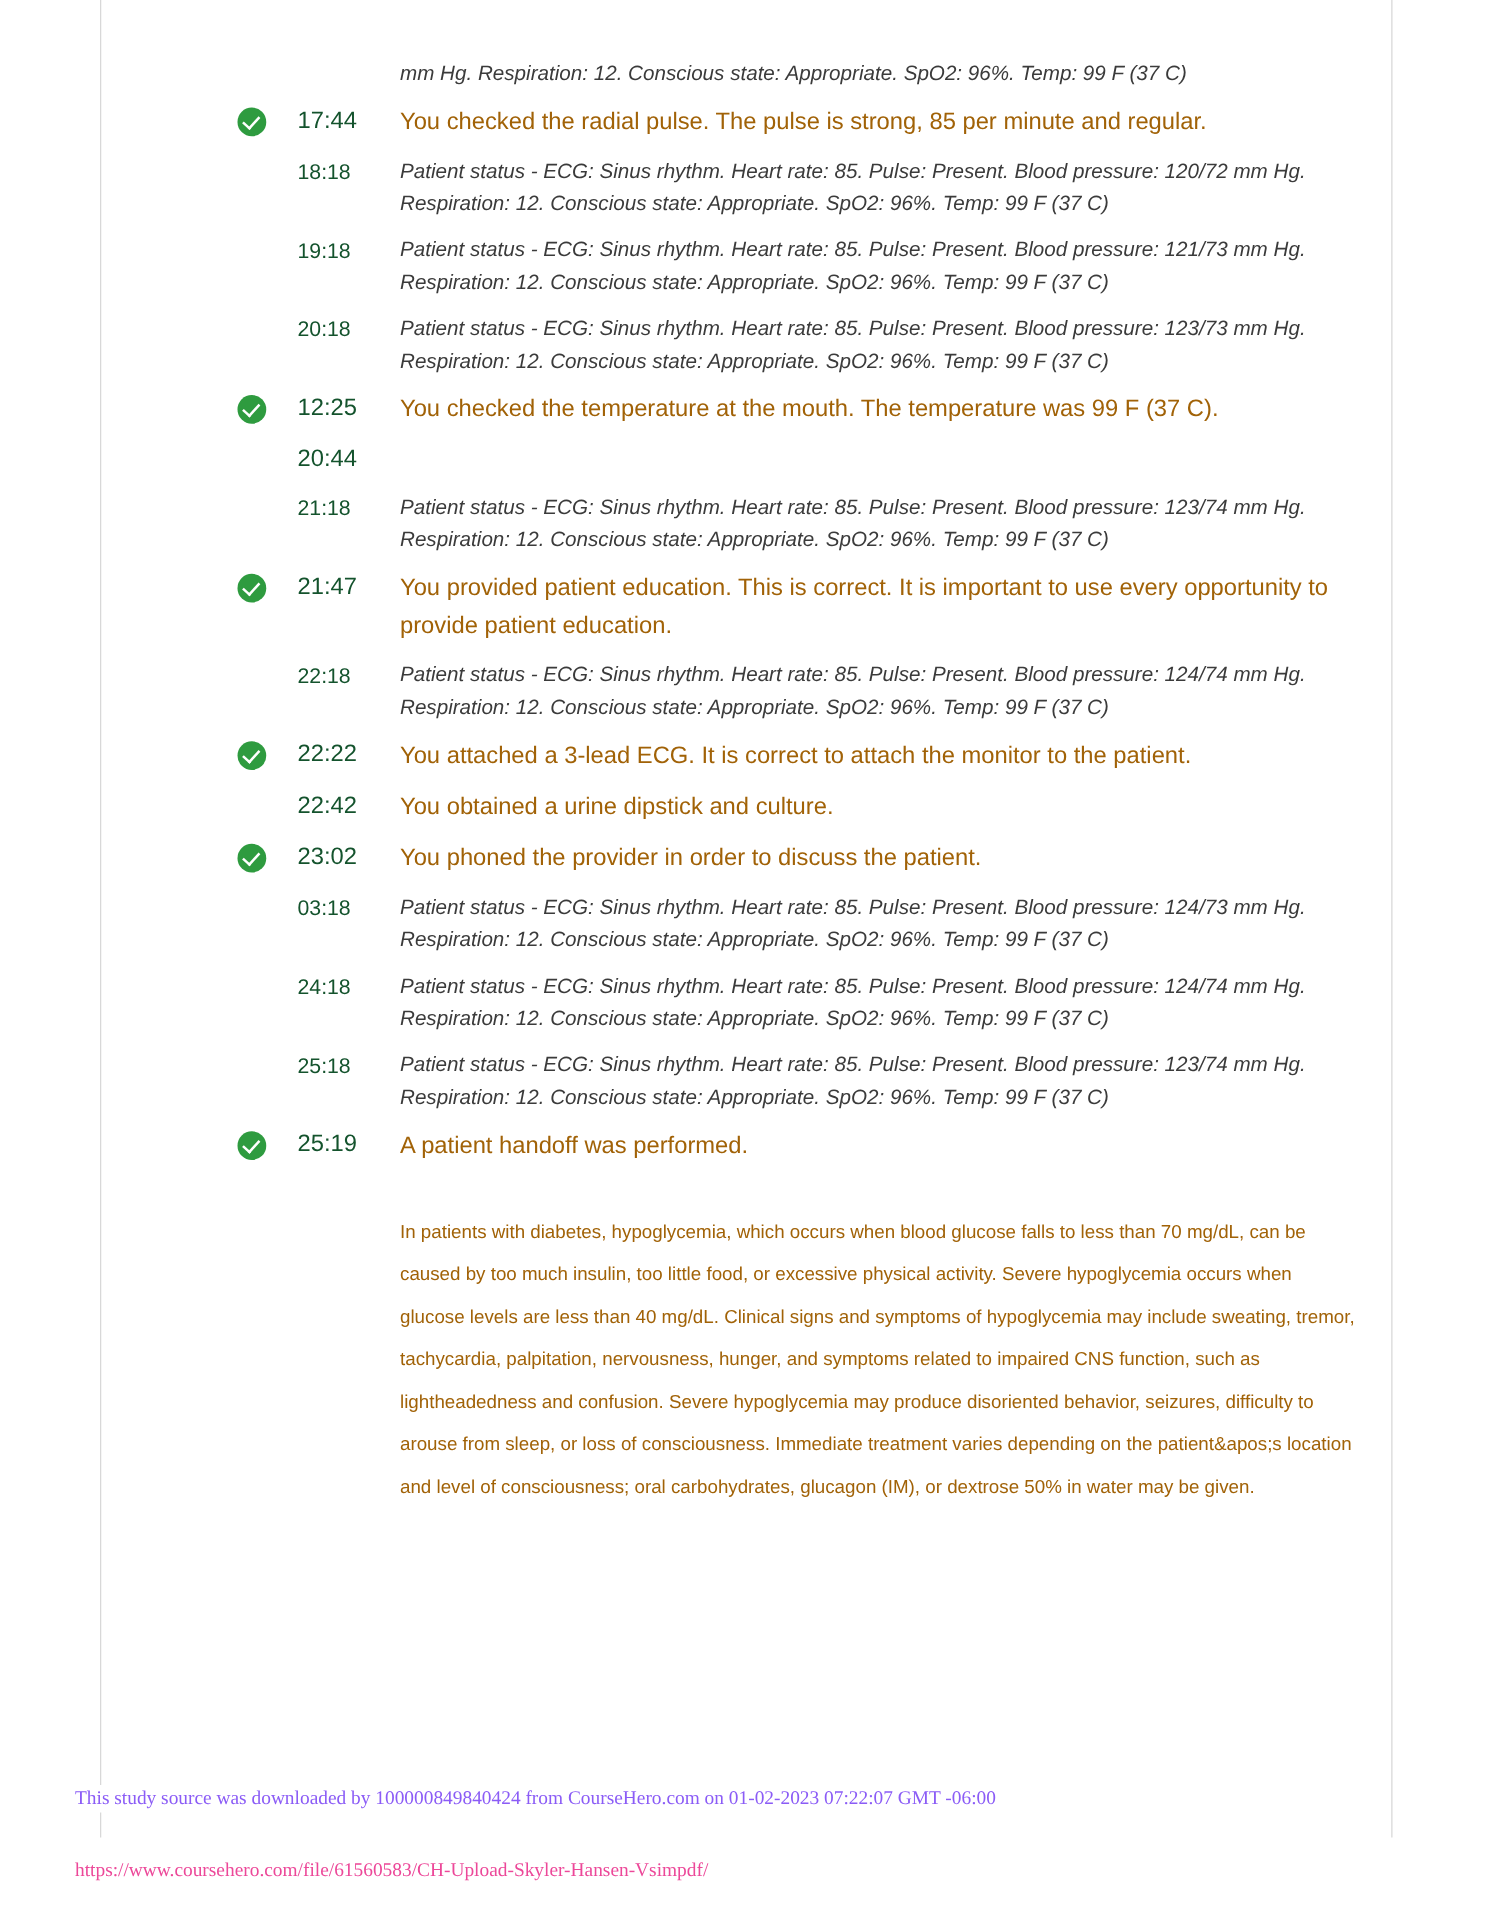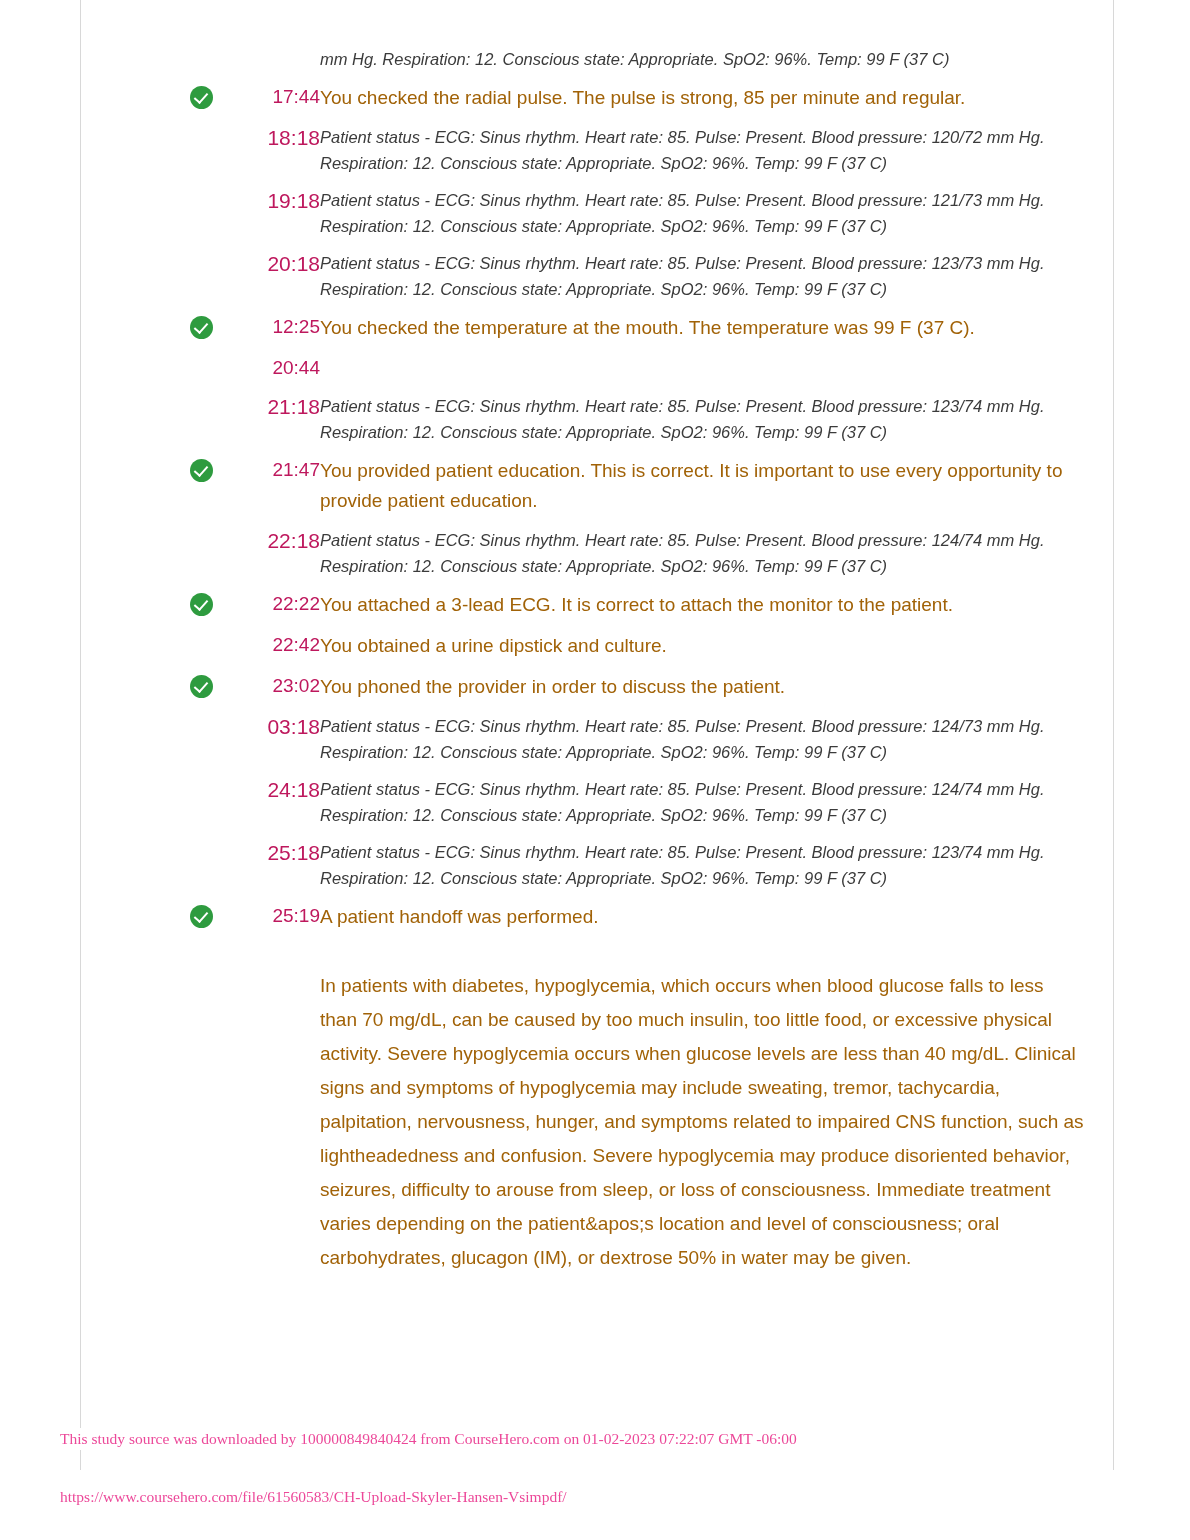--- a/index.html
+++ b/index.html
@@ -63,53 +63,53 @@
     top: 4px;
     width: 6px;
     height: 11px;
     border: solid #ffffff;
     border-width: 0 2.6px 2.6px 0;
     transform: rotate(42deg);
   }
   .time-cell {
     flex: 0 0 82px;
     width: 82px;
-    text-align: right;
+    text-align: left;
     font-size: 19px;
     line-height: 28px;
-    color: #be185d;
+    color: #14532d;
   }
   .time-cell.small {
-    font-size: 21px;
+    font-size: 17px;
     line-height: 27px;
   }
   .text-cell {
     flex: 1 1 auto;
     font-size: 19px;
     line-height: 30px;
     color: #a16207;
   }
   .text-cell.status {
     font-size: 16.5px;
     line-height: 26px;
     font-style: italic;
     color: #3b3b3b;
   }
   .narrative {
     margin-top: 26px;
-    font-size: 19px;
+    font-size: 15px;
     line-height: 34px;
   }
   .footer-note {
     position: absolute;
     left: 60px;
     top: 1428px;
     font-family: "Liberation Serif", serif;
     font-size: 15.5px;
-    color: #ec4899;
+    color: #8b5cf6;
     background: #ffffff;
     padding: 2px 4px 2px 0;
     white-space: nowrap;
   }
   .footer-url {
     position: absolute;
     left: 60px;
     top: 1488px;
     font-family: "Liberation Serif", serif;
     font-size: 15.5px;

